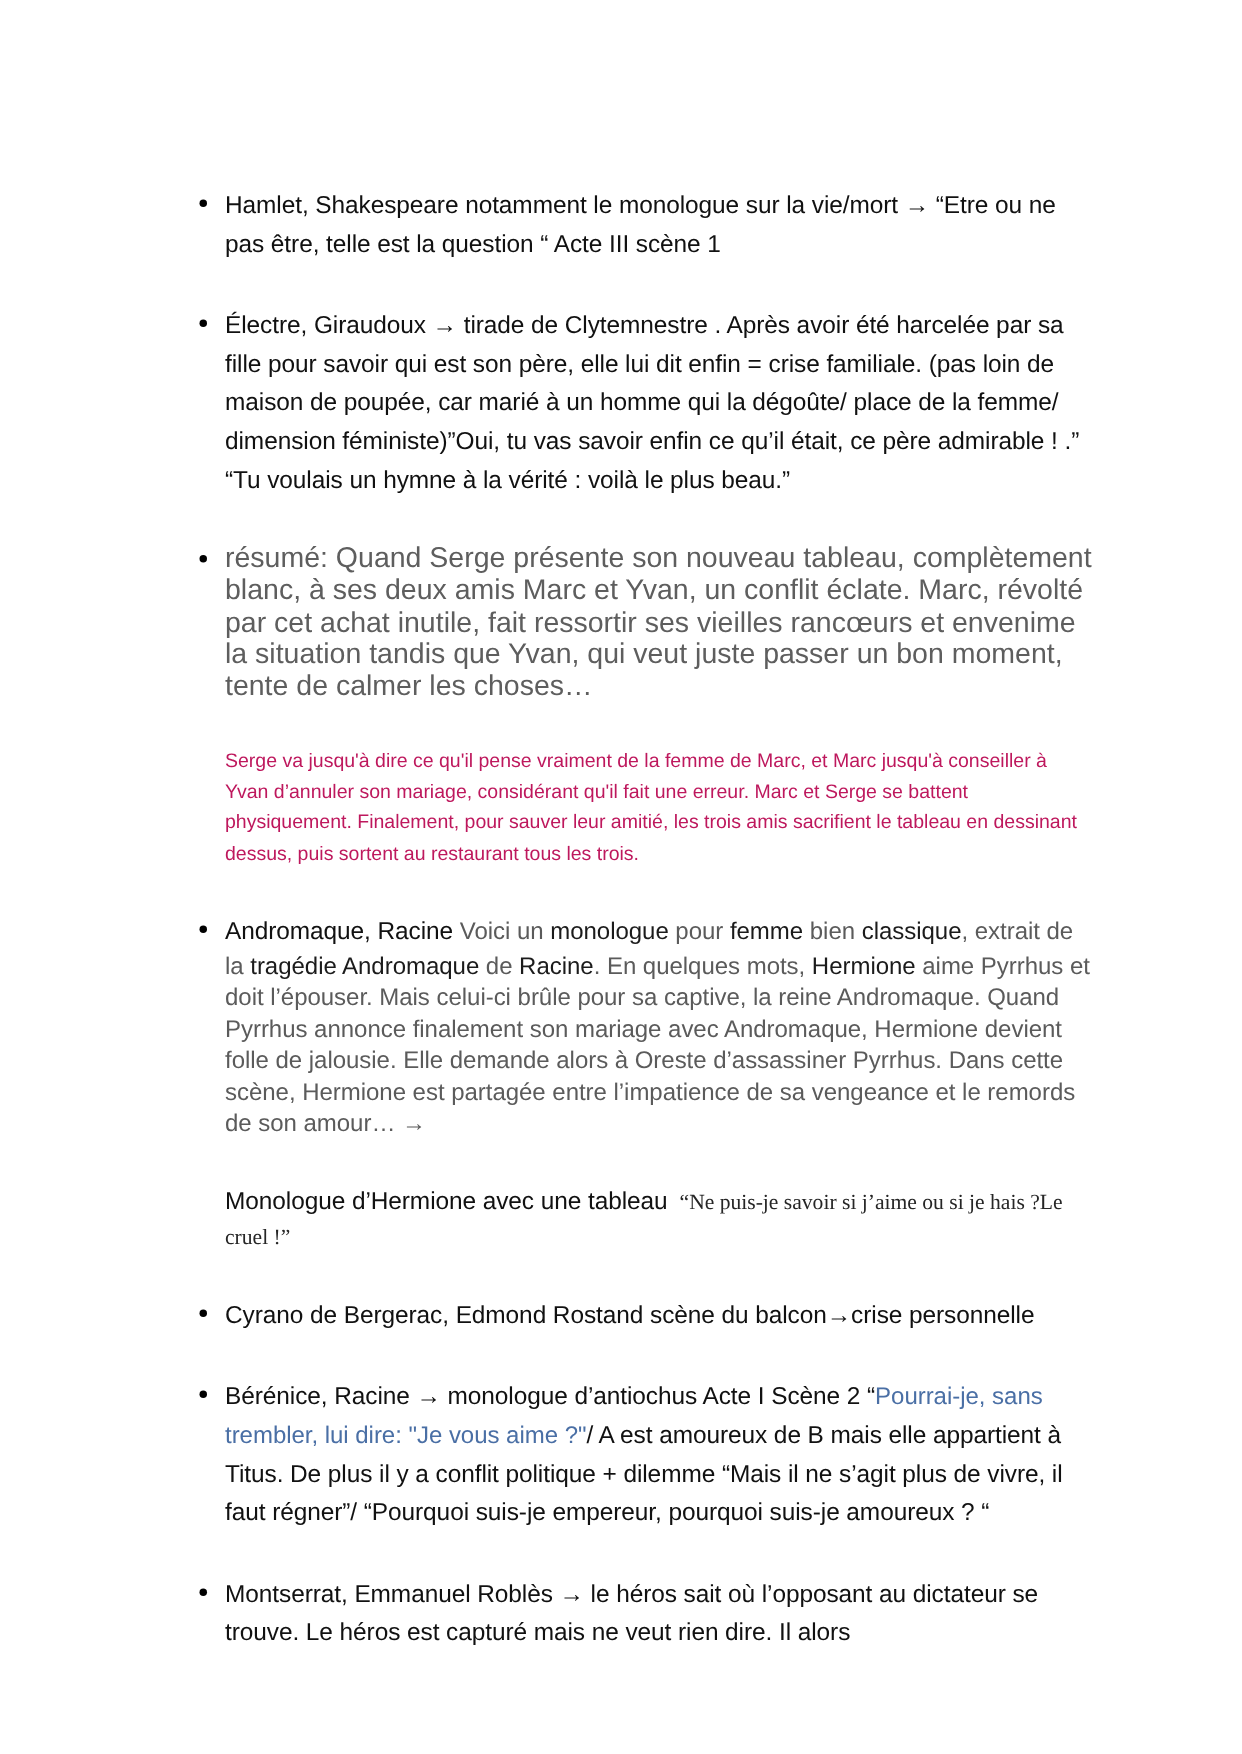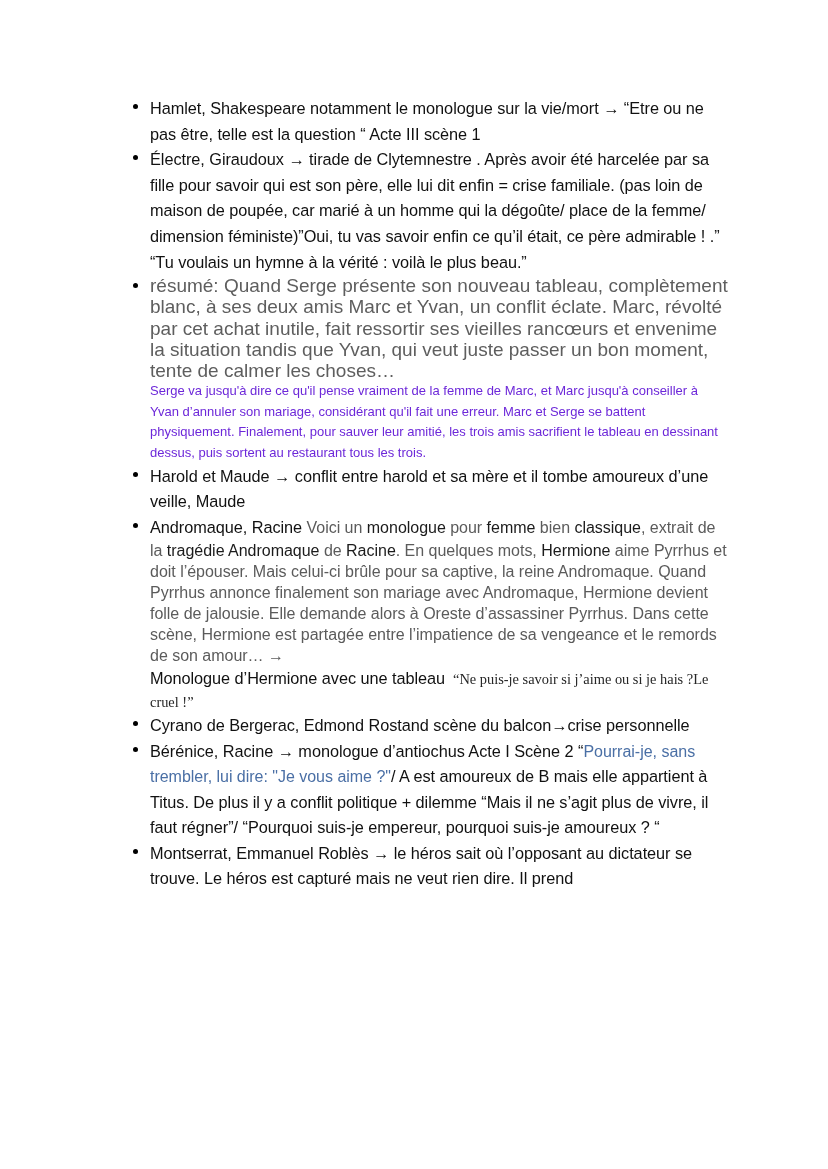--- a/index.html
+++ b/index.html
@@ -66,33 +66,33 @@
   }
   
   .t-res {
     font-size: 19px;
     line-height: 21.2px;
     color: #5e5e5e;
   }
   .t-res2 {
     font-size: 13.0px;
     line-height: 20.6px;
-    color: #6d28d9;
+    color: #be185d;
   }
   
   .t-serif {
     font-family: "Liberation Serif", serif;
     font-size: 14.4px;
     line-height: 21px;
     color: #262626;
   }
   .blue {
     color: #4a6fa5;
   }
-  .blk { display: block; }
+  .blk { display: block; margin-top: 29px; }
 </style>
 </head>
 <body>
 
 <div class="page">
   <div class="content">
     <ul class="bullets">
 
       <li class="bullet">
         <span class="dot"></span>
@@ -103,42 +103,38 @@
         <span class="dot"></span>
         <span class="t-main blk">Électre, Giraudoux → tirade de Clytemnestre . Après avoir été harcelée par sa fille pour savoir qui est son père, elle lui dit enfin = crise familiale. (pas loin de maison de poupée, car marié à un homme qui la dégoûte/ place de la femme/ dimension féministe)”Oui, tu vas savoir enfin ce qu’il était, ce père admirable ! .” “Tu voulais un hymne à la vérité : voilà le plus beau.”</span>
       </li>
 
       <li class="bullet">
         <span class="dot"></span>
         <span class="t-res blk">résumé: Quand Serge présente son nouveau tableau, complètement blanc, à ses deux amis Marc et Yvan, un conflit éclate. Marc, révolté par cet achat inutile, fait ressortir ses vieilles rancœurs et envenime la situation tandis que Yvan, qui veut juste passer un bon moment, tente de calmer les choses…</span>
         <span class="t-res2 blk">Serge va jusqu'à dire ce qu'il pense vraiment de la femme de Marc, et Marc jusqu'à conseiller à Yvan d’annuler son mariage, considérant qu'il fait une erreur. Marc et Serge se battent physiquement. Finalement, pour sauver leur amitié, les trois amis sacrifient le tableau en dessinant dessus, puis sortent au restaurant tous les trois.</span>
       </li>
 
-      <li class="bullet">
-        <span class="dot"></span>
-        <span class="t-main blk">Harold et Maude → conflit entre harold et sa mère et il tombe amoureux d’une veille, Maude</span>
-      </li>
 
       <li class="bullet">
         <span class="dot"></span>
         <span class="blk"><span class="t-main">Andromaque, Racine</span><span class="t-small" id="andro-body"> <span>Voici un </span><span style="color: rgb(27, 27, 27);">monologue </span><span>pour </span><span style="color: rgb(27, 27, 27);">femme </span><span>bien </span><span style="color: rgb(27, 27, 27);">classique</span><span>, extrait de la </span><span style="color: rgb(27, 27, 27);">tragédie Andromaque </span><span>de </span><span style="color: rgb(27, 27, 27);">Racine</span><span>. En quelques mots, </span><span style="color: rgb(27, 27, 27);">Hermione </span><span>aime Pyrrhus et doit l’épouser. Mais celui-ci brûle pour sa captive, la reine Andromaque. Quand Pyrrhus annonce finalement son mariage avec Andromaque, Hermione devient folle de jalousie. Elle demande alors à Oreste d’assassiner Pyrrhus. Dans cette scène, Hermione est partagée entre l’impatience de sa vengeance et le remords de son amour…  →</span></span></span>
         <span class="blk"><span class="t-main">Monologue d’Hermione avec une tableau</span><span class="t-serif" style="margin-left:8px;">“Ne puis-je savoir si j’aime ou si je hais ?Le cruel !”</span></span>
       </li>
 
       <li class="bullet">
         <span class="dot"></span>
         <span class="t-main blk">Cyrano de Bergerac, Edmond Rostand scène du balcon→crise personnelle</span>
       </li>
 
       <li class="bullet">
         <span class="dot"></span>
         <span class="t-main blk"><span>Bérénice, Racine → monologue d’antiochus Acte I Scène 2 “</span><span class="t-small blue">Pourrai-je, sans trembler, lui dire: "Je vous aime ?"</span><span>/ A est amoureux de B mais elle appartient à Titus. De plus il y a conflit politique + dilemme “Mais il ne s’agit plus de vivre, il faut régner”/ “Pourquoi suis-je empereur, pourquoi suis-je amoureux ? “</span></span>
       </li>
 
 
       <li class="bullet">
         <span class="dot"></span>
-        <span class="t-main blk">Montserrat, Emmanuel Roblès → le héros sait où l’opposant au dictateur se trouve. Le héros est capturé mais ne veut rien dire. Il prend</span>
+        <span class="t-main blk">Montserrat, Emmanuel Roblès → le héros sait où l’opposant au dictateur se trouve. Le héros est capturé mais ne veut rien dire. Il alors</span>
       </li>
 
     </ul>
   </div>
 </div>
 
 </body></html>

